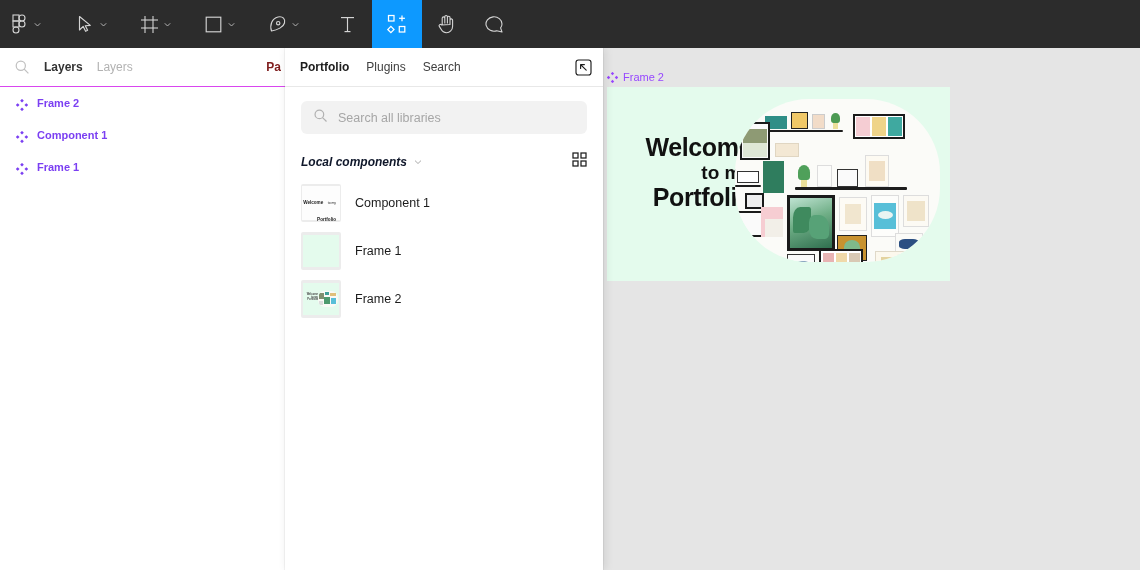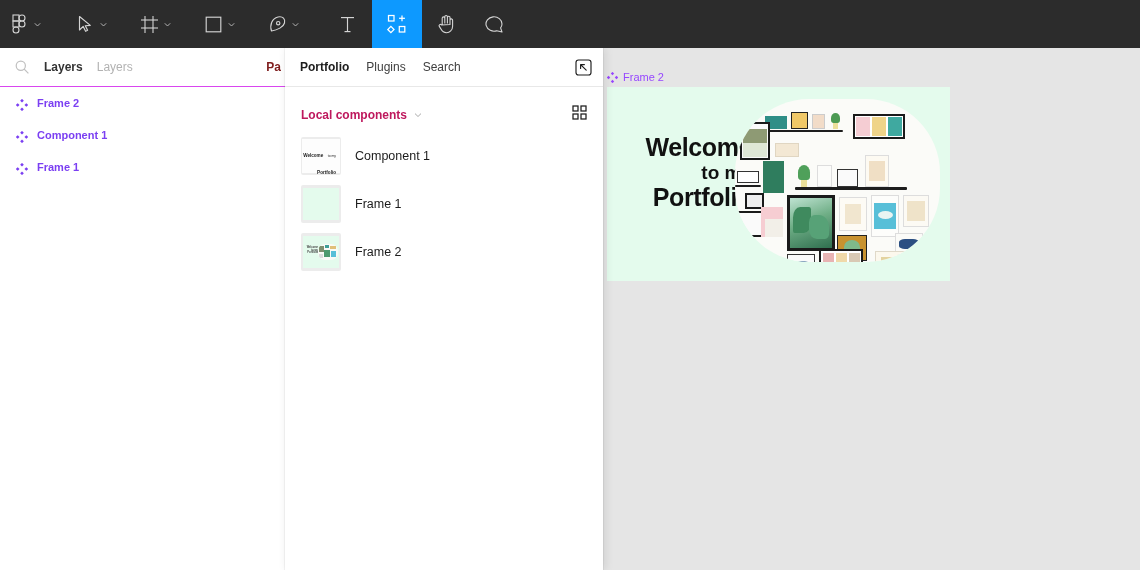--- a/index.html
+++ b/index.html
@@ -138,21 +138,21 @@
     border: 0; background: transparent; outline: none;
     font-family: "Liberation Sans", sans-serif;
     font-size: 12.5px; color: #333; width: 100%;
   }
   .pn-search input::placeholder { color: #a6a6a6; }
 
   .pn-sec {
     display: flex; align-items: center;
     padding: 18px 16px 0 16px;
   }
-  .pn-sec-title { font-size: 12px; color: #be185d; font-weight: bold; cursor: pointer; }
+  .pn-sec-title { font-size: 12px; color: #0f172a; font-weight: bold; cursor: pointer; font-style: italic; }
   .pn-sec-chev { margin-left: 6px; opacity: .5; }
   .pn-sec-grid { margin-left: auto; cursor: pointer; }
 
   .comp-list { padding: 8px 0 0 0; }
   .comp-row {
     height: 48px; display: flex; align-items: center;
     gap: 14px; padding: 0 16px; cursor: pointer;
   }
   .comp-thumb {
     width: 40px; height: 38px; background: #ececec;
@@ -464,20 +464,31 @@
       <span class="pn-tab">Plugins</span>
       <span class="pn-tab">Search</span>
       <span class="pn-collapse">
         <svg width="17" height="17" viewBox="0 0 17 17" fill="none" stroke="#1c1c1c" stroke-width="1.15">
           <rect x="1" y="1" width="15" height="15" rx="2.5"></rect>
           <path d="M11.2 11.2 L5.6 5.6 M5.6 5.6 L5.6 9.4 M5.6 5.6 L9.4 5.6" stroke-linecap="round"></path>
         </svg>
       </span>
     </div>
 
+    <div class="pn-searchwrap">
+      <div class="pn-search">
+        <span>
+          <svg width="15" height="15" viewBox="0 0 16 16" fill="none" stroke="#7d7d7d" stroke-width="1.3">
+            <circle cx="6.8" cy="6.8" r="4.6"></circle>
+              <line x1="10.2" y1="10.2" x2="14.4" y2="14.4"></line>
+          </svg>
+        </span>
+        <input type="text" placeholder="Search all libraries" style="">
+      </div>
+    </div>
 
     <div class="pn-sec">
       <span class="pn-sec-title">Local components</span>
       <span class="pn-sec-chev">
         <svg width="10" height="10" viewBox="0 0 10 10">
             <path d="M2 3.6 L5 6.5 L8 3.6" stroke="#555" stroke-width="1" fill="none"></path>
           </svg>
       </span>
       <span class="pn-sec-grid">
         <svg width="15" height="15" viewBox="0 0 15 15" fill="none" stroke="#1c1c1c" stroke-width="1.25">

